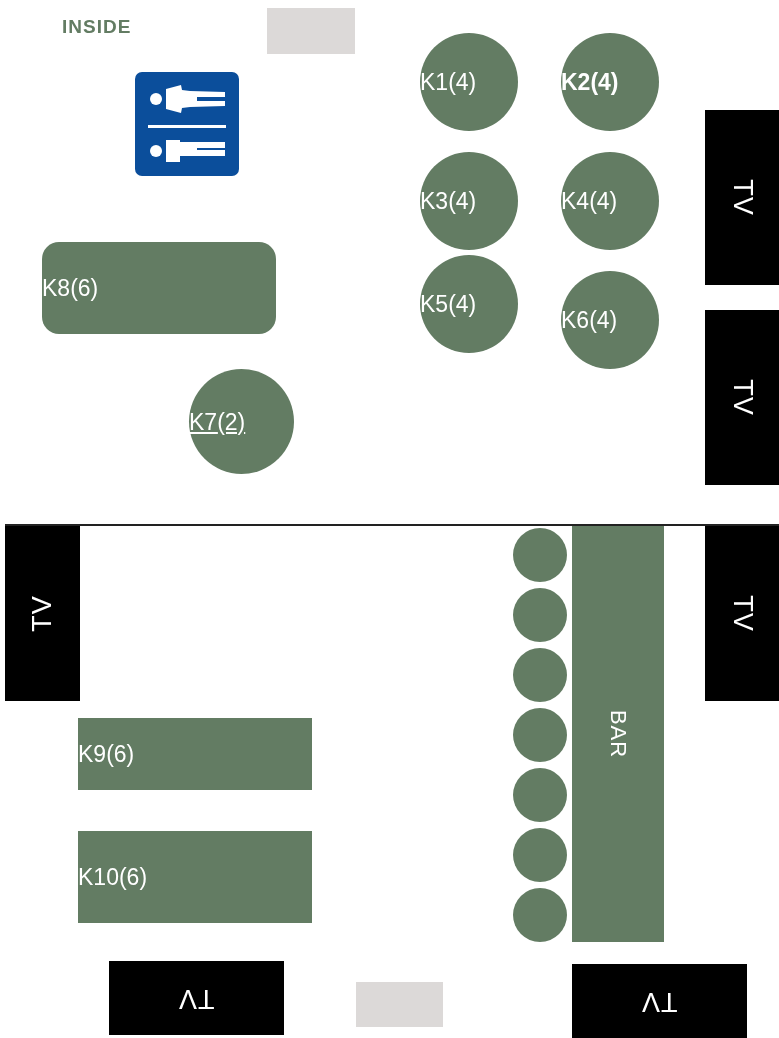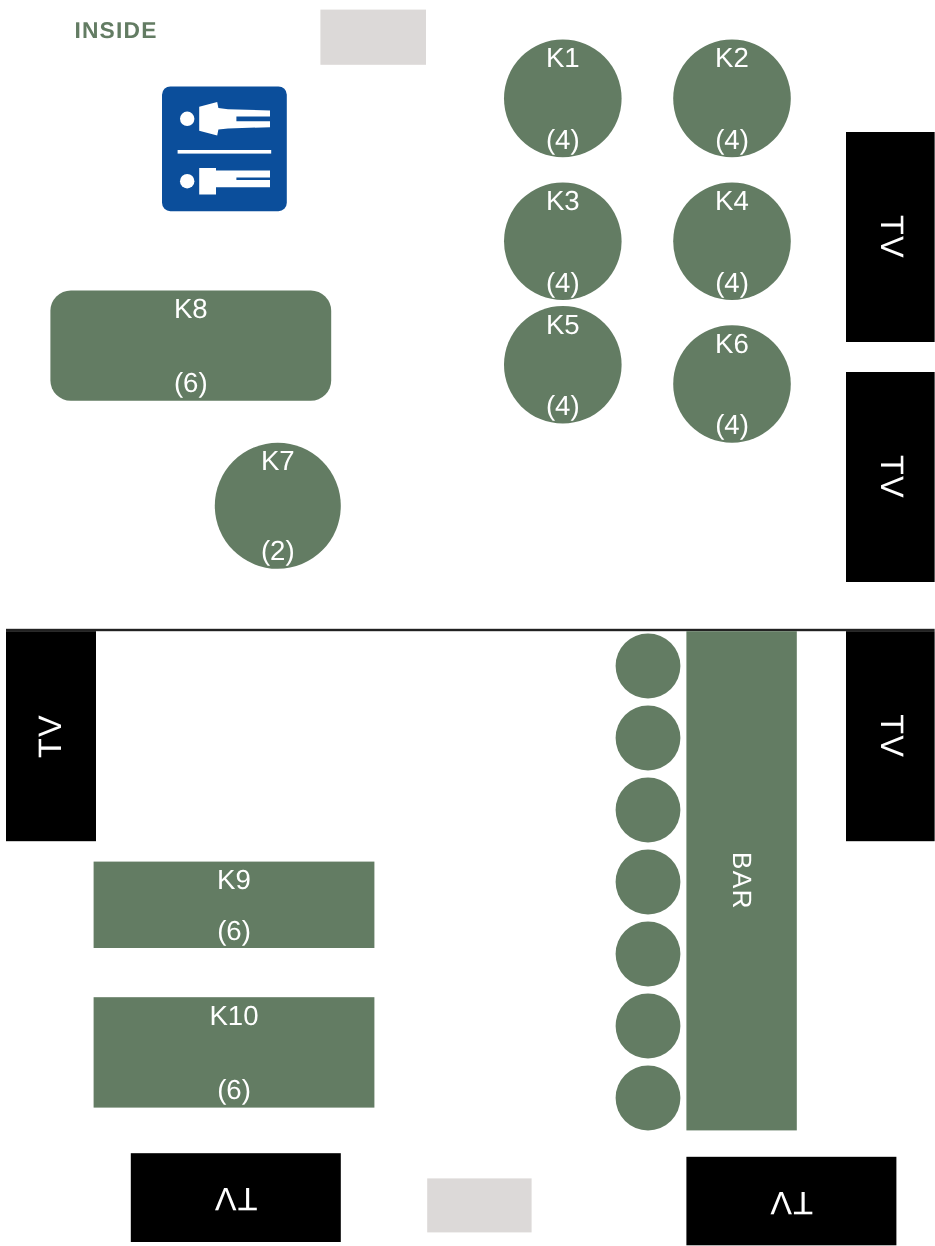--- a/index.html
+++ b/index.html
@@ -1,20 +1,20 @@
 <!DOCTYPE html>
 <html><head>
 <meta charset="utf-8">
 <style>
   html, body { margin: 0; padding: 0; background: #ffffff; }
   body { width: 779px; height: 1038px; position: relative; overflow: hidden;
          font-family: "Liberation Sans", "DejaVu Sans", sans-serif; }
   .abs { position: absolute; box-sizing: border-box; }
   .green { background: #637c63; color: #ffffff; }
-  .table-label { display: flex; flex-direction: column; align-items: center; justify-content: space-between;
+  .table-label { display: flex; flex-direction: row; align-items: center; justify-content: flex-start;
                  font-size: 23px; line-height: 30px; text-align: center; }
   .round { border-radius: 50%; }
   .tv { background: #000000; color: #ffffff; display: flex; align-items: center; justify-content: center; }
   .tv span { font-size: 27px; display: inline-block; letter-spacing: 1px; }
   .rot-cw span { transform: rotate(90deg); }
   .rot-ccw span { transform: rotate(-90deg); }
   .rot-180 span { transform: rotate(180deg); }
   .placeholder { background: #dcd9d8; }
   .title { color: #637c63; font-weight: bold; font-size: 19px; letter-spacing: 1px; }
   .divider { background: #222222; height: 2px; }
@@ -40,25 +40,25 @@
 
     <circle cx="21" cy="79" r="6" fill="#fff"></circle>
     <path d="M31 68 L45 68 L45 70 L90 70 L90 76 L62 76 L62 78 L90 78 L90 84 L45 84 L45 90 L31 90 Z" fill="#fff"></path>
   </svg>
 </div>
 
 <div class="abs green round table-label" style="left:420px; top:33px; width:98px; height:98px;">
   <span>K1</span>
   <span>(4)</span>
 </div>
-<div class="abs green round table-label" style="left:561px; top:33px; width:98px; height:98px;">
+<div class="abs green round table-label" style="left:561px; top:33px; width:98px; height:98px;font-weight:bold;">
   <span>K2</span>
   <span>(4)</span>
 </div>
-<div class="abs green round table-label" style="left:420px; top:152px; width:98px; height:98px;gap:14px;">
+<div class="abs green round table-label" style="left:420px; top:152px; width:98px; height:98px;">
   <span>K3</span>
   <span>(4)</span>
 </div>
 <div class="abs green round table-label" style="left:561px; top:152px; width:98px; height:98px;">
   <span>K4</span>
   <span>(4)</span>
 </div>
 <div class="abs green round table-label" style="left:420px; top:255px; width:98px; height:98px;">
   <span>K5</span>
   <span>(4)</span>
@@ -66,21 +66,21 @@
 <div class="abs green round table-label" style="left:561px; top:271px; width:98px; height:98px;">
   <span>K6</span>
   <span>(4)</span>
 </div>
 
 <div class="abs green table-label" style="left:42px; top:242px; width:234px; height:92px;border-radius:17px;">
   <span>K8</span>
   <span>(6)</span>
 </div>
 
-<div class="abs green round table-label" style="left:179px; top:369px; width:105px; height:105px;">
+<div class="abs green round table-label" style="left:189px; top:369px; width:105px; height:105px;text-decoration:underline;">
   <span>K7</span>
   <span>(2)</span>
 </div>
 
 <div class="abs tv rot-cw" style="left:705px; top:110px; width:74px; height:175px;">
   <span>TV</span>
 </div>
 <div class="abs tv rot-cw" style="left:705px; top:310px; width:74px; height:175px;">
   <span>TV</span>
 </div>

